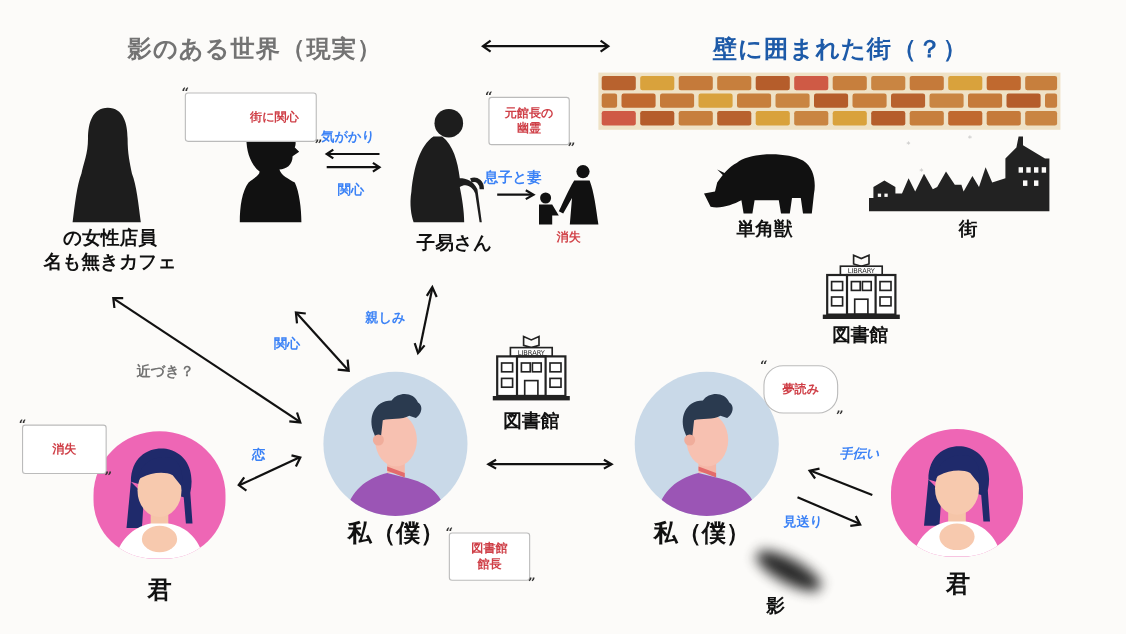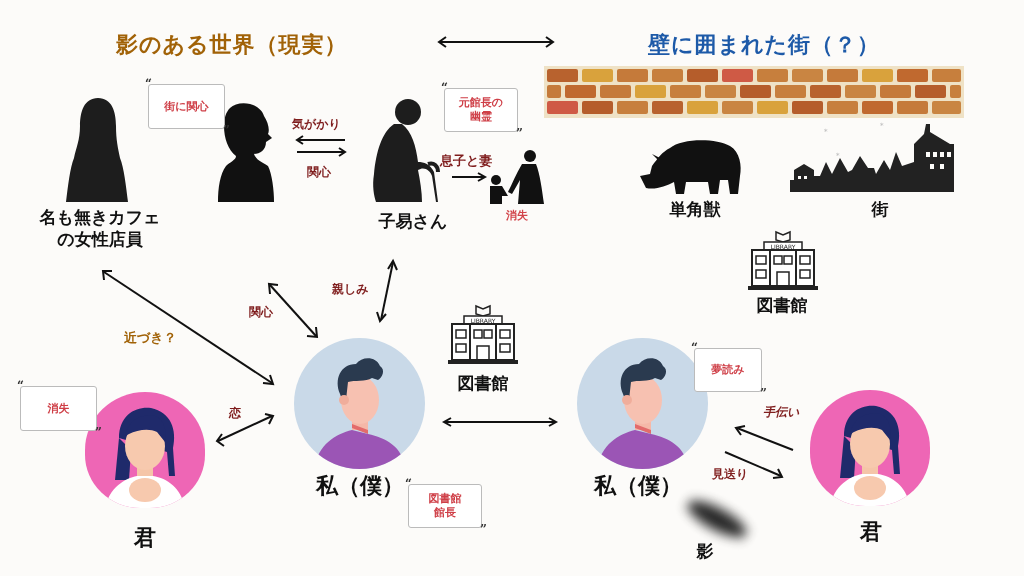--- a/index.html
+++ b/index.html
@@ -1,23 +1,23 @@
 <!DOCTYPE html>
 <html><head>
 <meta charset="utf-8">
 <style>
   html, body { margin:0; padding:0; }
   body { width:1024px; height:576px; background:#fcfbf9; position:relative; overflow:hidden;
          font-family:"DejaVu Serif","Liberation Serif",serif; color:#1a1a1a; }
   .abs { position:absolute; }
   .title { font-size:22px; font-weight:bold; letter-spacing:1px; }
-  .title.red { color:#a16207; }
+  .title.red { color:#737373; }
   .title.blue { color:#1d5aa8; }
   .label { font-weight:bold; font-size:17px; text-align:center; line-height:22px; color:#111; }
-  .small { font-weight:bold; font-size:12px; color:#7f1d1d; }
+  .small { font-weight:bold; font-size:12px; color:#3b82f6; }
   .redsm { font-weight:bold; font-size:11px; color:#d2454b; }
   .note { position:absolute; border:1px solid #bbb; border-radius:3px; background:#fff;
           display:flex; align-items:center; justify-content:center; text-align:center;
           font-size:11px; font-weight:bold; color:#cf3f47; line-height:14px; }
   .note::before { content:"\201C"; position:absolute; left:-4px; top:-8px; font-size:12px; color:#333; }
   .note::after { content:"\201D"; position:absolute; right:-6px; bottom:-10px; font-size:12px; color:#333; }
   .wall { position:absolute; left:544px; top:66px; width:420px; height:52px; background:#efe2c6; }
   .brick { position:absolute; height:13px; border-radius:2px; }
   .avatar { position:absolute; border-radius:50%; overflow:hidden; }
   svg { overflow:visible; }
@@ -74,28 +74,28 @@
   <div class="brick" style="left:283px;top:35px;width:31px;background:#c77f3d"></div>
   <div class="brick" style="left:318px;top:35px;width:31px;background:#c0692f"></div>
   <div class="brick" style="left:353px;top:35px;width:31px;background:#c57a3a"></div>
   <div class="brick" style="left:388px;top:35px;width:29px;background:#c98542"></div>
 </div>
 
 <svg class="abs" style="left:62px;top:96px;" width="72" height="106" viewBox="0 0 72 106">
   <path d="M36 2 C22 2 18 16 18 30 C18 44 14 52 12 62 C8 72 6 90 4 106 L66 106 C64 90 62 72 58 62 C56 52 54 44 54 30 C54 16 50 2 36 2 Z" fill="#1d1d1d"></path>
 </svg>
 <div class="abs label" style="left:30px;top:206px;width:140px;">
+  <div>の女性店員</div>
   <div>名も無きカフェ</div>
-  <div>の女性店員</div>
 </div>
 
 <svg class="abs" style="left:216px;top:100px;" width="60" height="102" viewBox="0 0 60 102">
   <path d="M14 8 C22 0 44 2 48 16 C52 22 54 30 52 34 L56 38 L50 42 C50 50 44 54 38 54 C40 60 46 62 52 66 C56 74 58 90 58 102 L2 102 C2 88 4 74 10 66 C14 62 20 60 20 56 C12 50 8 38 8 26 C8 18 10 12 14 8 Z" fill="#111"></path>
 </svg>
-<div class="note" style="left:148px;top:84px;width:75px;height:43px;">
+<div class="note" style="left:168px;top:84px;width:75px;height:43px;padding-left:43px;">
   <span>街に関心</span>
 </div>
 <div class="abs label" style="left:188px;top:206px;width:130px;">
 </div>
 
 <div class="abs small" style="left:292px;top:116px;">気がかり</div>
 <svg class="abs" style="left:295px;top:136px;" width="52" height="20">
   <line x1="2" y1="4" x2="50" y2="4" stroke="#111" stroke-width="2"></line>
   <polyline points="8,0 2,4 8,8" fill="none" stroke="#111" stroke-width="2"></polyline>
   <line x1="2" y1="16" x2="50" y2="16" stroke="#111" stroke-width="2"></line>
@@ -216,21 +216,21 @@
 
     <line x1="793" y1="450" x2="737" y2="428"></line>
     <polyline points="745,426 736,428 741,435"></polyline>
 
     <line x1="725" y1="452" x2="781" y2="476"></line>
     <polyline points="773,478 782,477 778,469"></polyline>
   </g>
 </svg>
 <div class="abs small" style="left:332px;top:281px;">親しみ</div>
 <div class="abs small" style="left:249px;top:304px;">関心</div>
-<div class="abs redsm" style="left:124px;top:329px;font-size:13px;color:#a16207;">近づき？</div>
+<div class="abs redsm" style="left:124px;top:329px;font-size:13px;color:#737373;">近づき？</div>
 <div class="abs small" style="left:229px;top:405px;">恋</div>
 
 <div class="avatar" style="left:294px;top:338px;width:131px;height:131px;background:#c9d9e8;">
   <svg width="131" height="131" viewBox="0 0 131 131">
     <rect x="58" y="68" width="16" height="24" fill="#f5b8a8"></rect>
     <path d="M58 86 L74 92 L74 96 L58 90 Z" fill="#e36b6b"></path>
     <ellipse cx="66" cy="62" rx="19" ry="24" fill="#f7c1b1"></ellipse>
     <path d="M46 56 C40 42 46 26 62 26 C68 18 82 18 86 28 C92 32 88 40 84 42 L78 40 C72 44 60 42 54 44 L52 62 C50 64 48 62 46 56 Z" fill="#2a3a4f"></path>
     <circle cx="50" cy="62" r="5" fill="#f0ad9b"></circle>
     <path d="M20 131 C24 106 42 96 58 92 L74 96 C92 100 108 108 112 131 Z" fill="#9b55b5"></path>
@@ -261,21 +261,21 @@
 <div class="avatar" style="left:577px;top:338px;width:131px;height:131px;background:#c9d9e8;">
   <svg width="131" height="131" viewBox="0 0 131 131">
     <rect x="58" y="68" width="16" height="24" fill="#f5b8a8"></rect>
     <path d="M58 86 L74 92 L74 96 L58 90 Z" fill="#e36b6b"></path>
     <ellipse cx="66" cy="62" rx="19" ry="24" fill="#f7c1b1"></ellipse>
     <path d="M46 56 C40 42 46 26 62 26 C68 18 82 18 86 28 C92 32 88 40 84 42 L78 40 C72 44 60 42 54 44 L52 62 C50 64 48 62 46 56 Z" fill="#2a3a4f"></path>
     <circle cx="50" cy="62" r="5" fill="#f0ad9b"></circle>
     <path d="M20 131 C24 106 42 96 58 92 L74 96 C92 100 108 108 112 131 Z" fill="#9b55b5"></path>
   </svg>
 </div>
-<div class="note" style="left:694px;top:348px;width:66px;height:42px;">
+<div class="note" style="left:694px;top:332px;width:66px;height:42px;border-radius:18px;">
   <span>夢読み</span>
 </div>
 <div class="abs label" style="left:578px;top:474px;width:120px;font-size:22px;">私（僕）</div>
 
 <div class="abs small" style="left:763px;top:404px;font-style:italic;">手伝い</div>
 <div class="abs small" style="left:712px;top:466px;">見送り</div>
 
 <div class="avatar" style="left:810px;top:390px;width:120px;height:116px;background:#ee66b5;border-radius:50% 50% 46% 46%;">
   <svg width="120" height="116" viewBox="0 0 120 116">
     <path d="M34 46 C34 22 52 14 66 16 C86 20 92 38 88 56 L90 84 L84 84 L82 60 Z" fill="#1f2a6b"></path>

